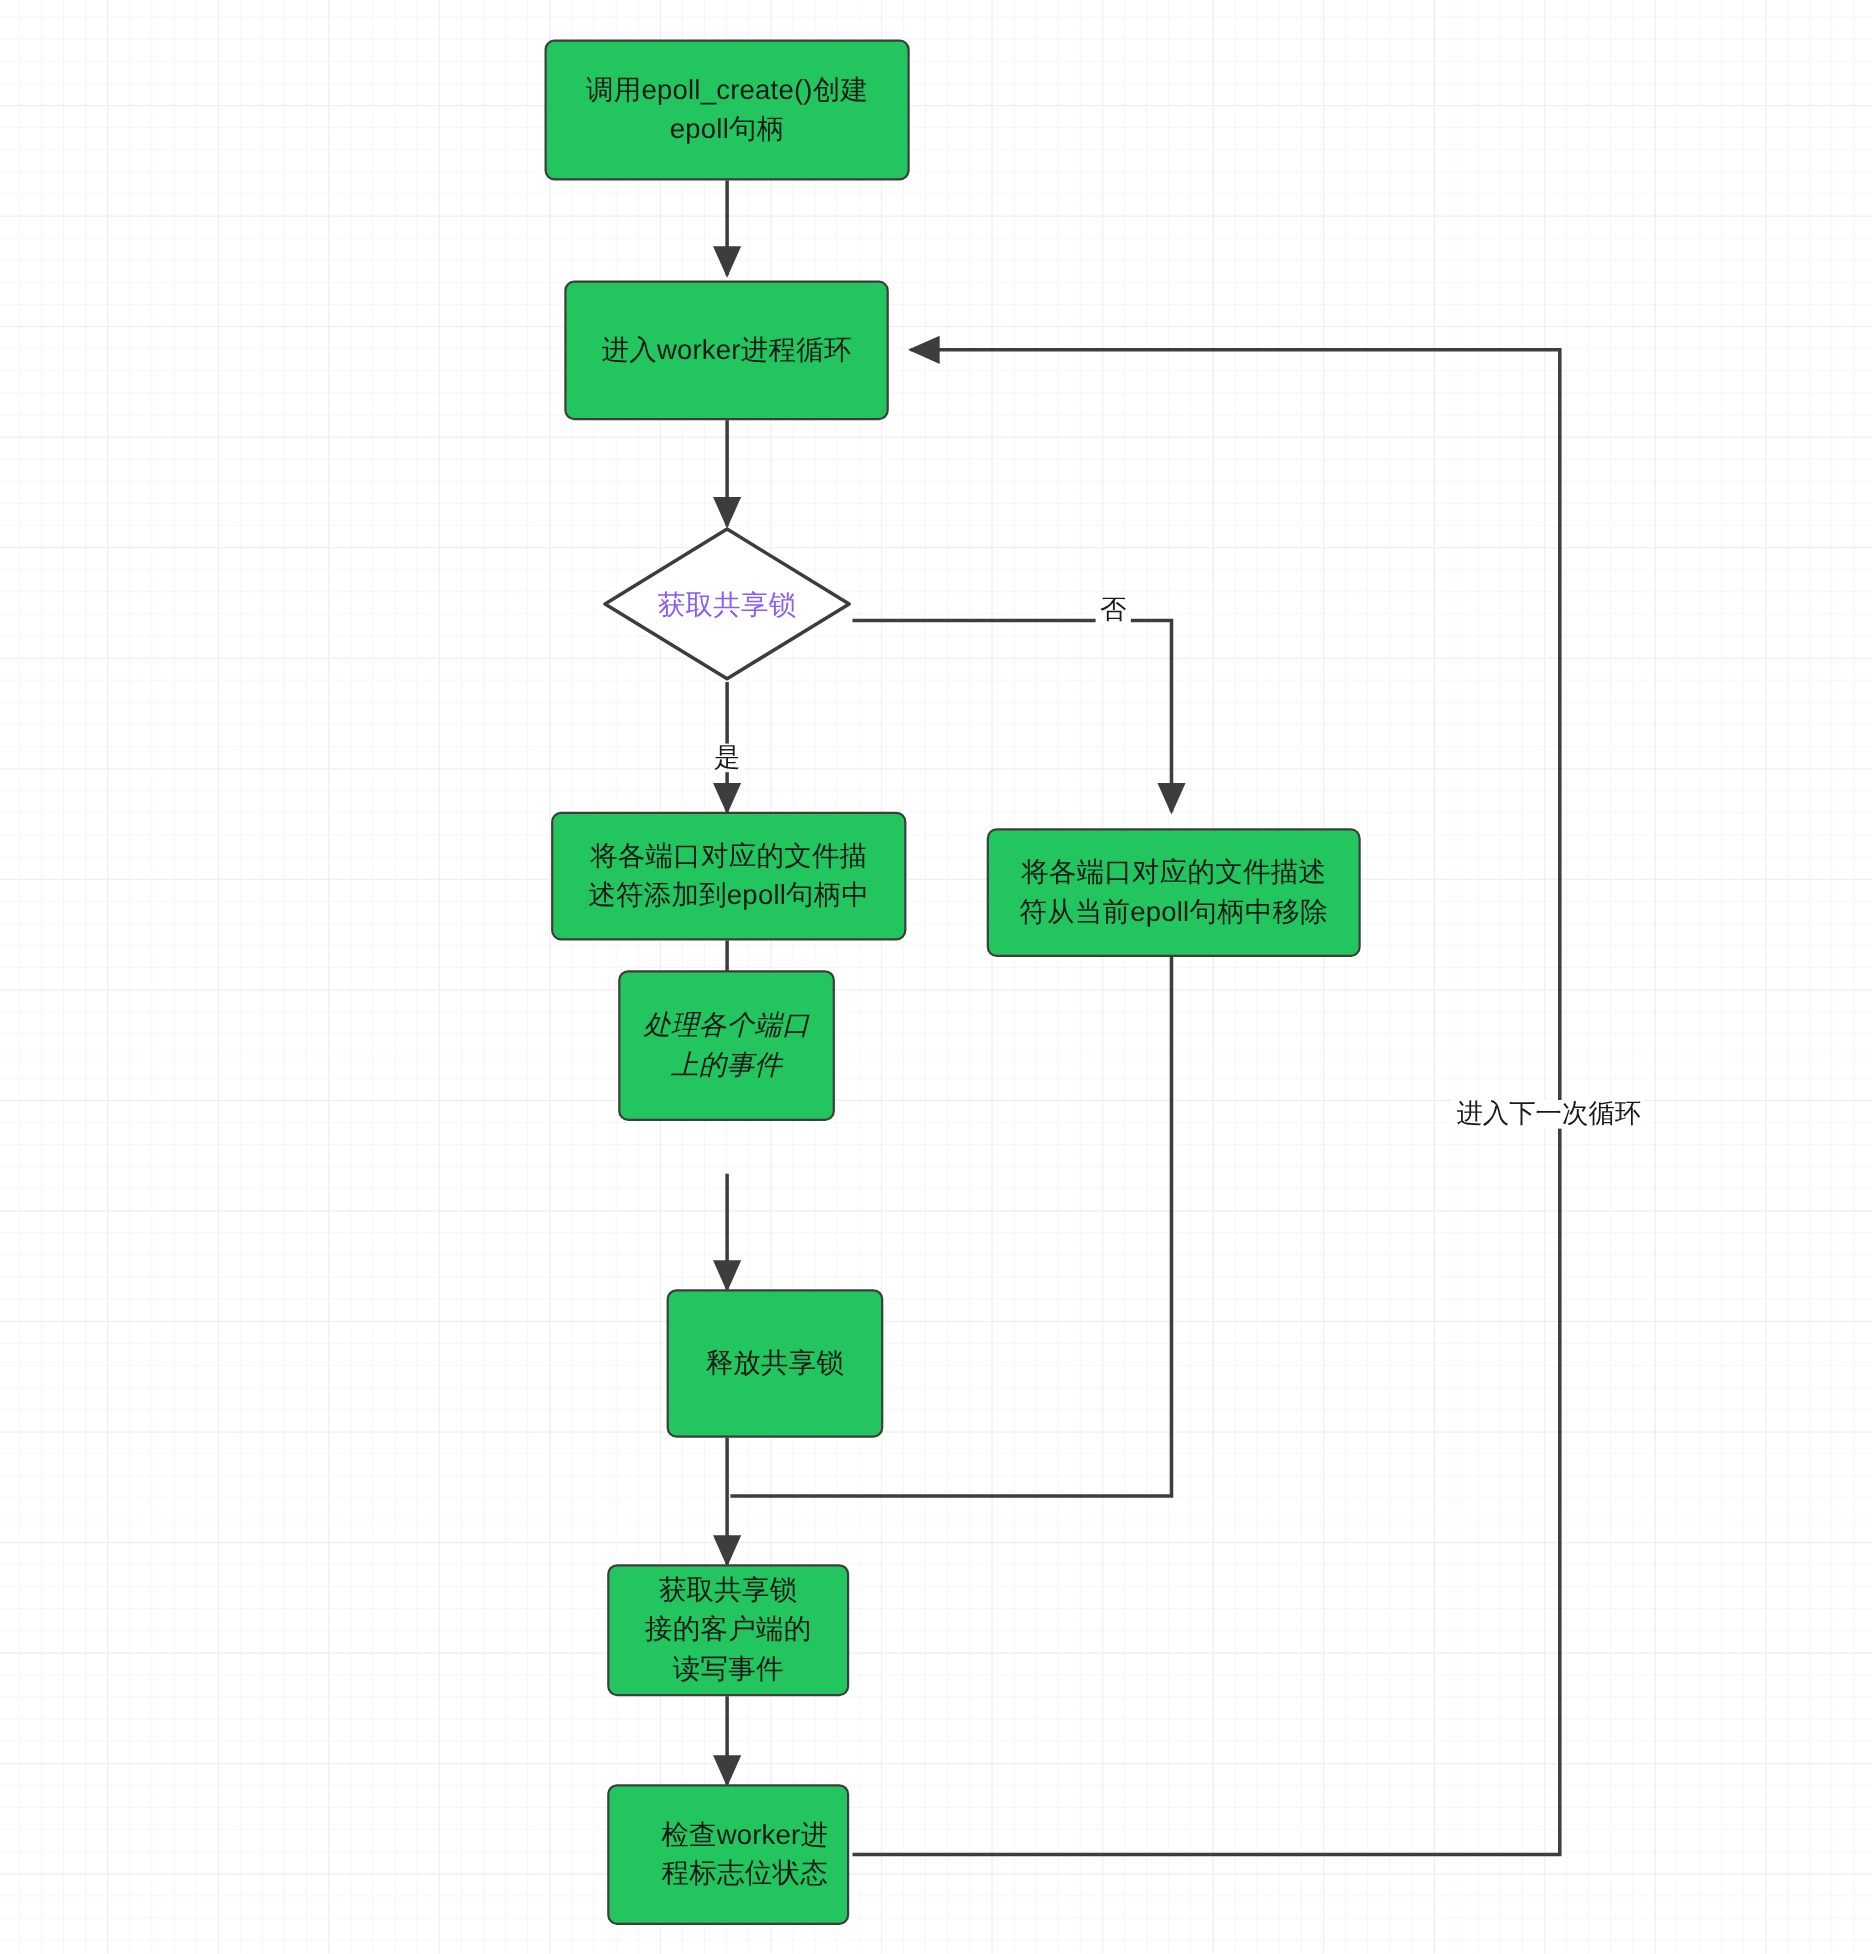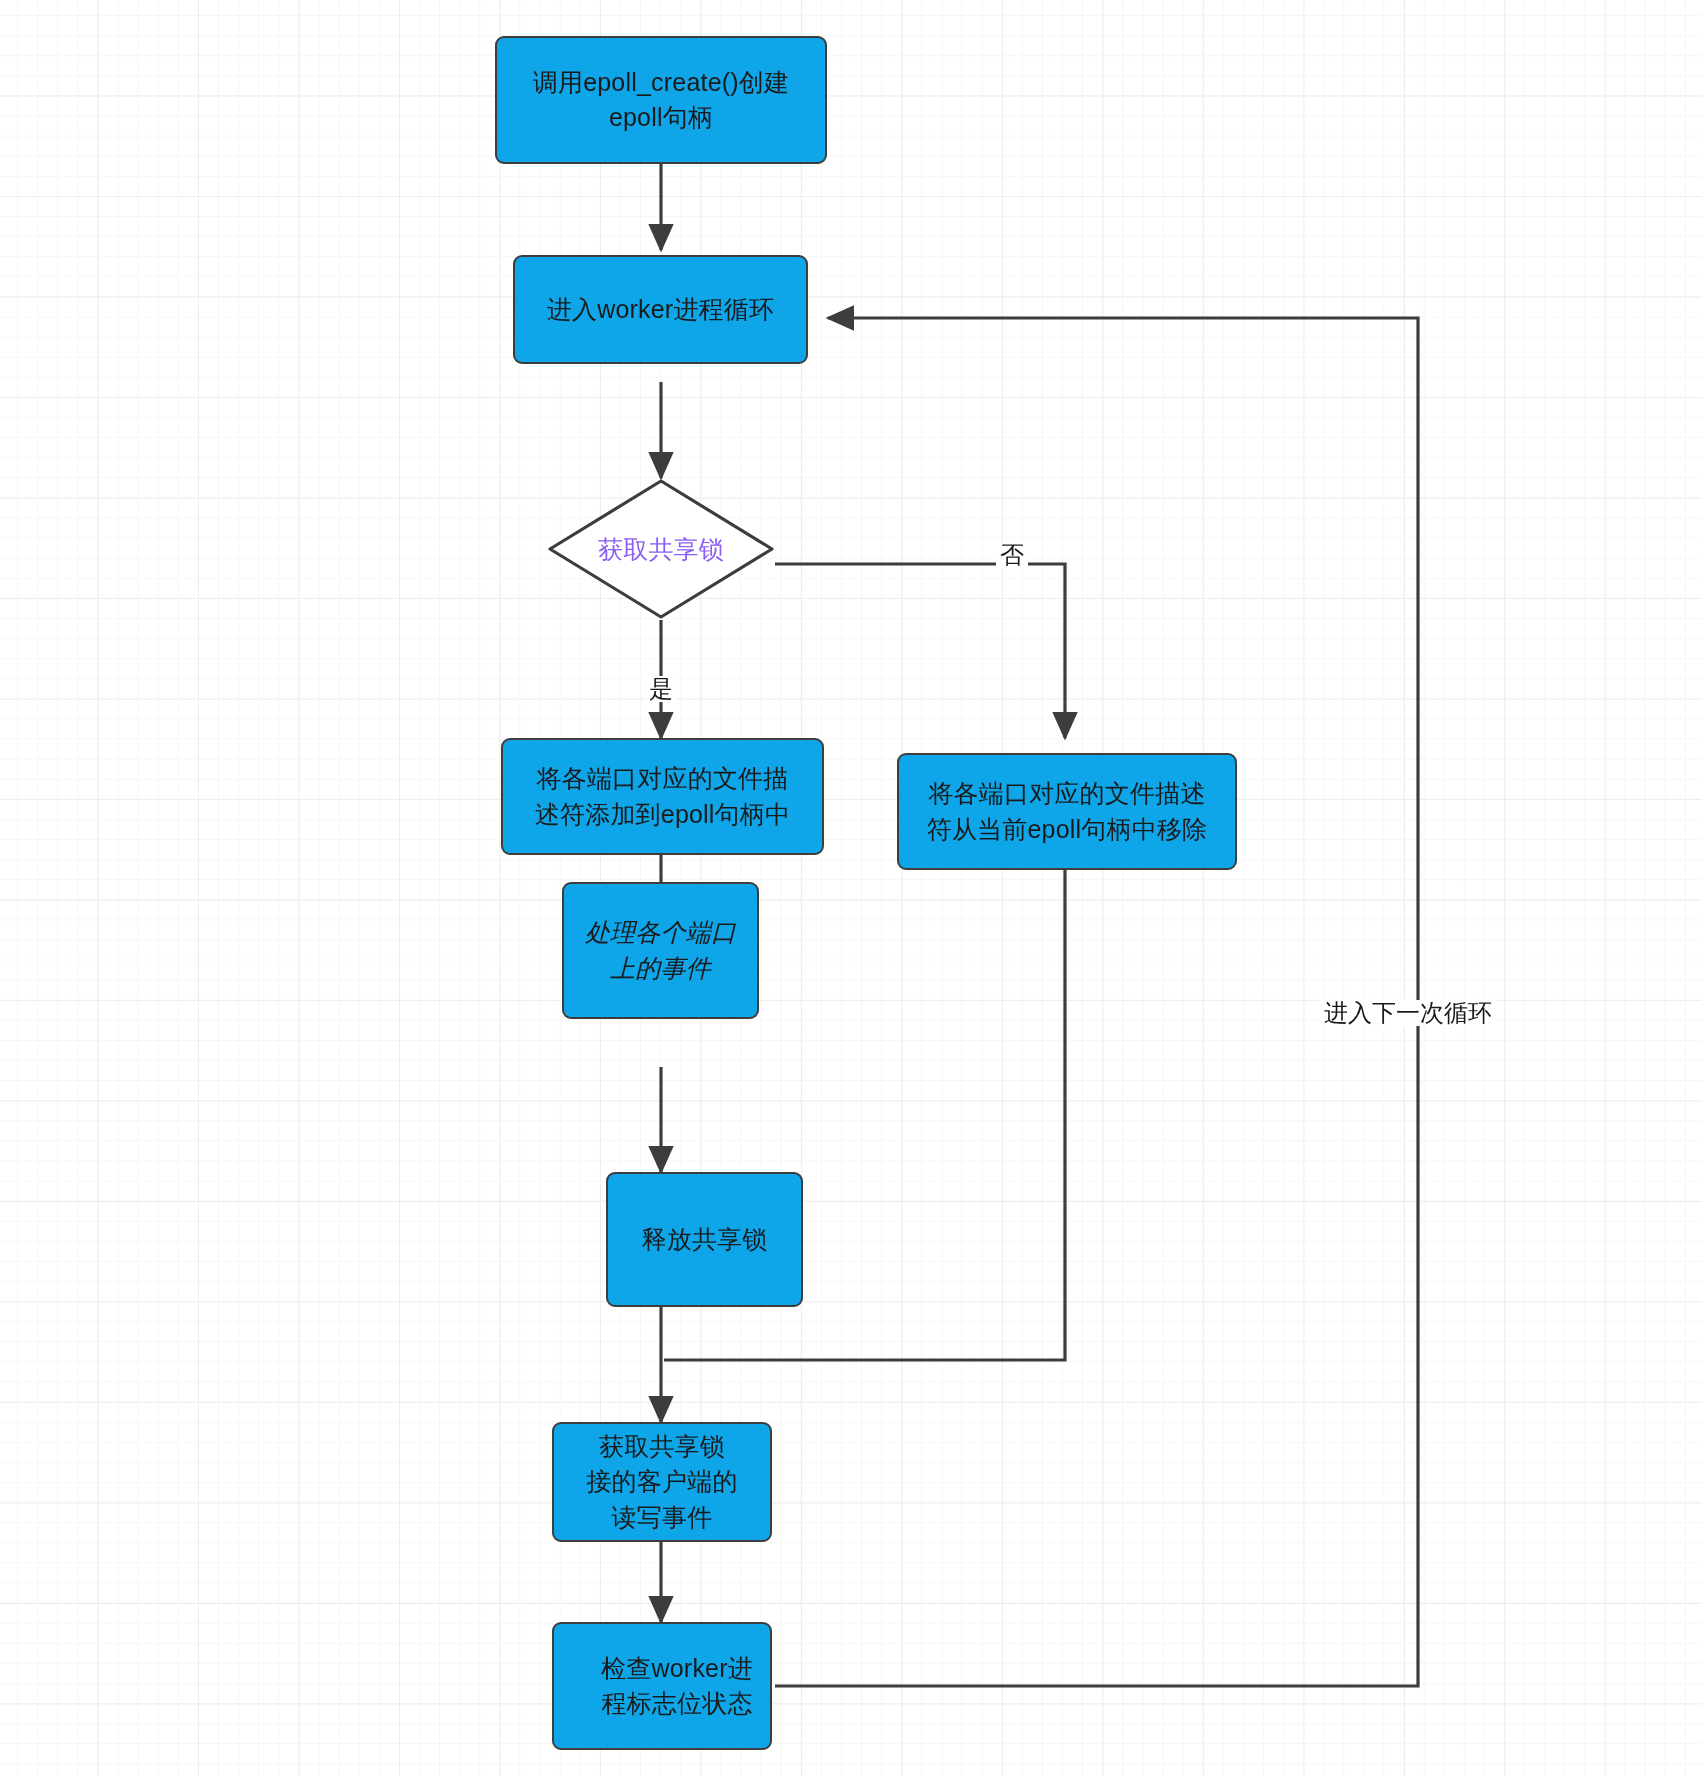--- a/index.html
+++ b/index.html
@@ -24,21 +24,21 @@
       100.5px 100.5px,
       100.5px 100.5px,
       20.1px 20.1px,
       20.1px 20.1px;
     background-position:-3px -5px,-3px -5px,-3px -5px,-3px -5px;
   }
   #edges{position:absolute;left:0;top:0;width:1702px;height:1776px;}
   .node{
     position:absolute;
     box-sizing:border-box;
-    background:#0ea5e9;
+    background:#22c55e;
     border:2.5px solid #3d3d3d;
     border-radius:9px;
     display:flex;
     align-items:center;
     justify-content:center;
     text-align:center;
     color:#1a1a1a;
     font-size:25px;
     line-height:1.42;
     letter-spacing:0.2px;
@@ -100,21 +100,21 @@
 
     <line x1="661" y1="1542" x2="661" y2="1622" marker-end="url(#arrow)"></line>
 
     <path d="M775,1686 L1418,1686 L1418,318 L828,318" marker-end="url(#arrow)"></path>
   </g>
 </svg>
 
 <div class="node" style="left:495px;top:36px;width:332px;height:128px;">调用epoll_create()创建
 epoll句柄</div>
 
-<div class="node" style="left:513px;top:255px;width:295px;height:109px;">进入worker进程循环</div>
+<div class="node" style="left:513px;top:255px;width:295px;height:127px;">进入worker进程循环</div>
 
 <div class="diamond" style="left:547px;top:478px;width:228px;height:142px;">
   <svg width="228" height="142" viewBox="0 0 228 142">
     <polygon points="114,3 225,71 114,139 3,71" fill="#ffffff" stroke="#3d3d3d" stroke-width="3.2" stroke-linejoin="round"></polygon>
   </svg>
   <span class="dlabel">获取共享锁</span>
 </div>
 
 <div class="node" style="left:501px;top:738px;width:323px;height:117px;">将各端口对应的文件描
 述符添加到epoll句柄中</div>

